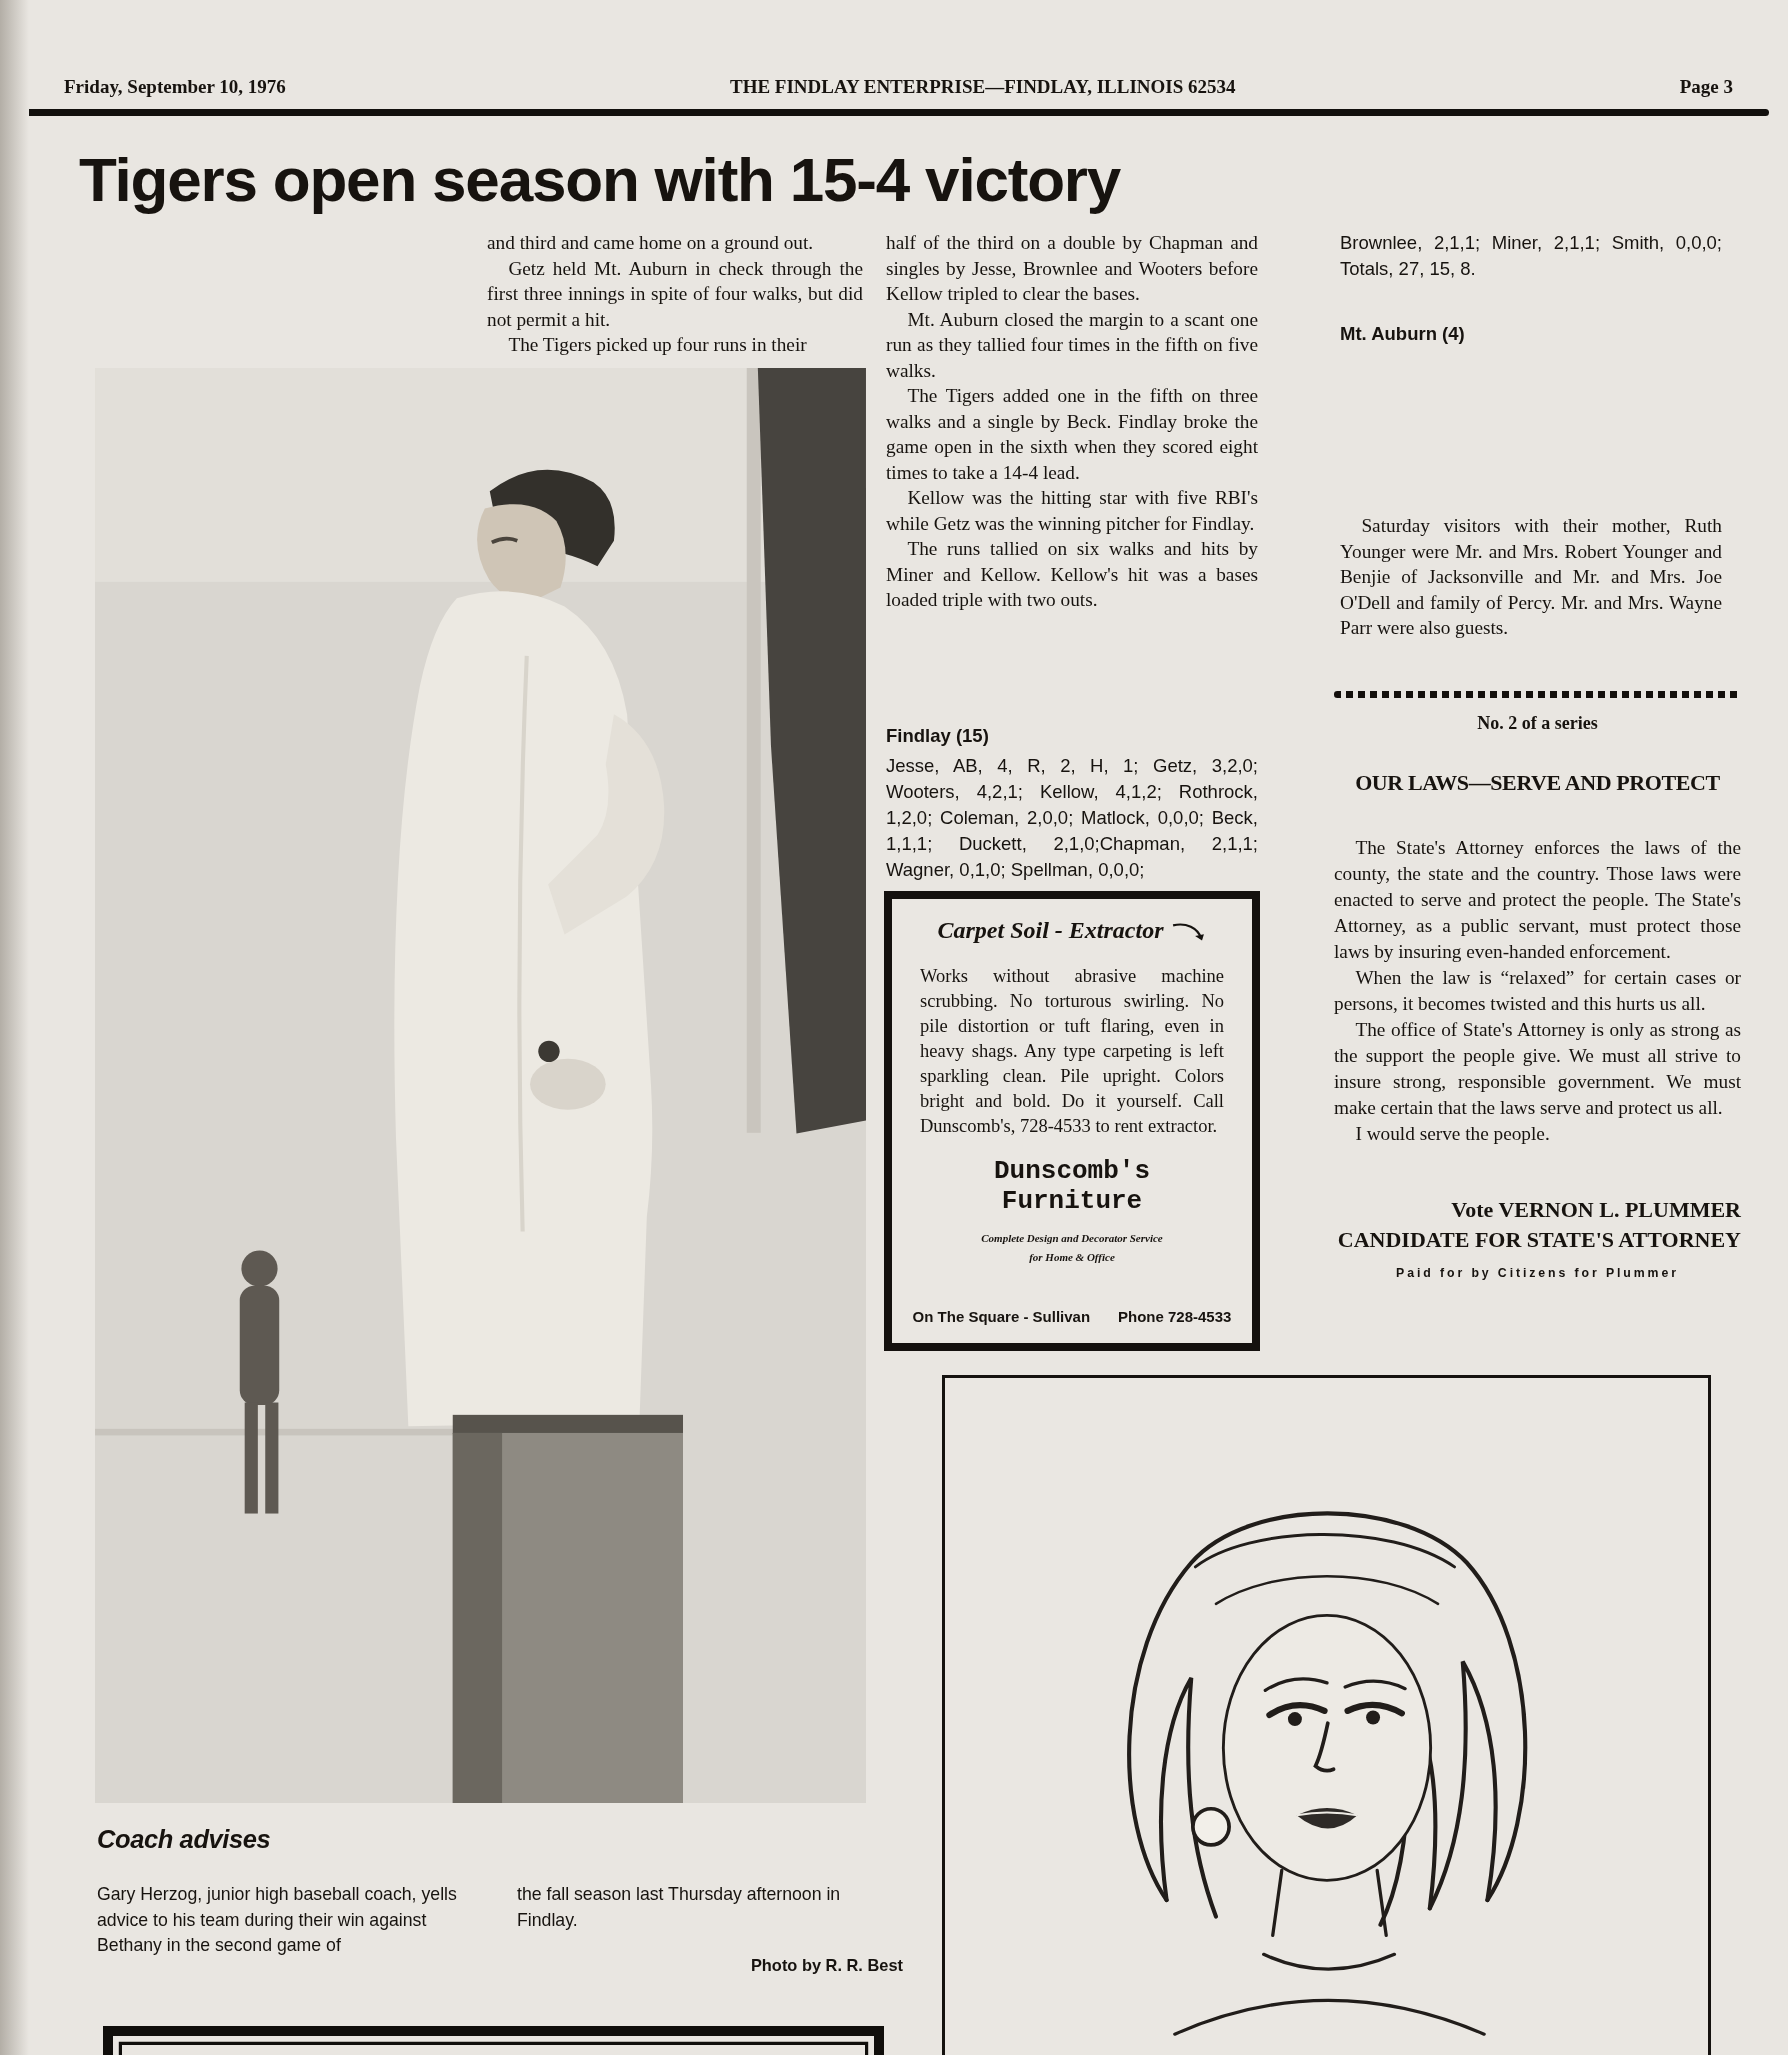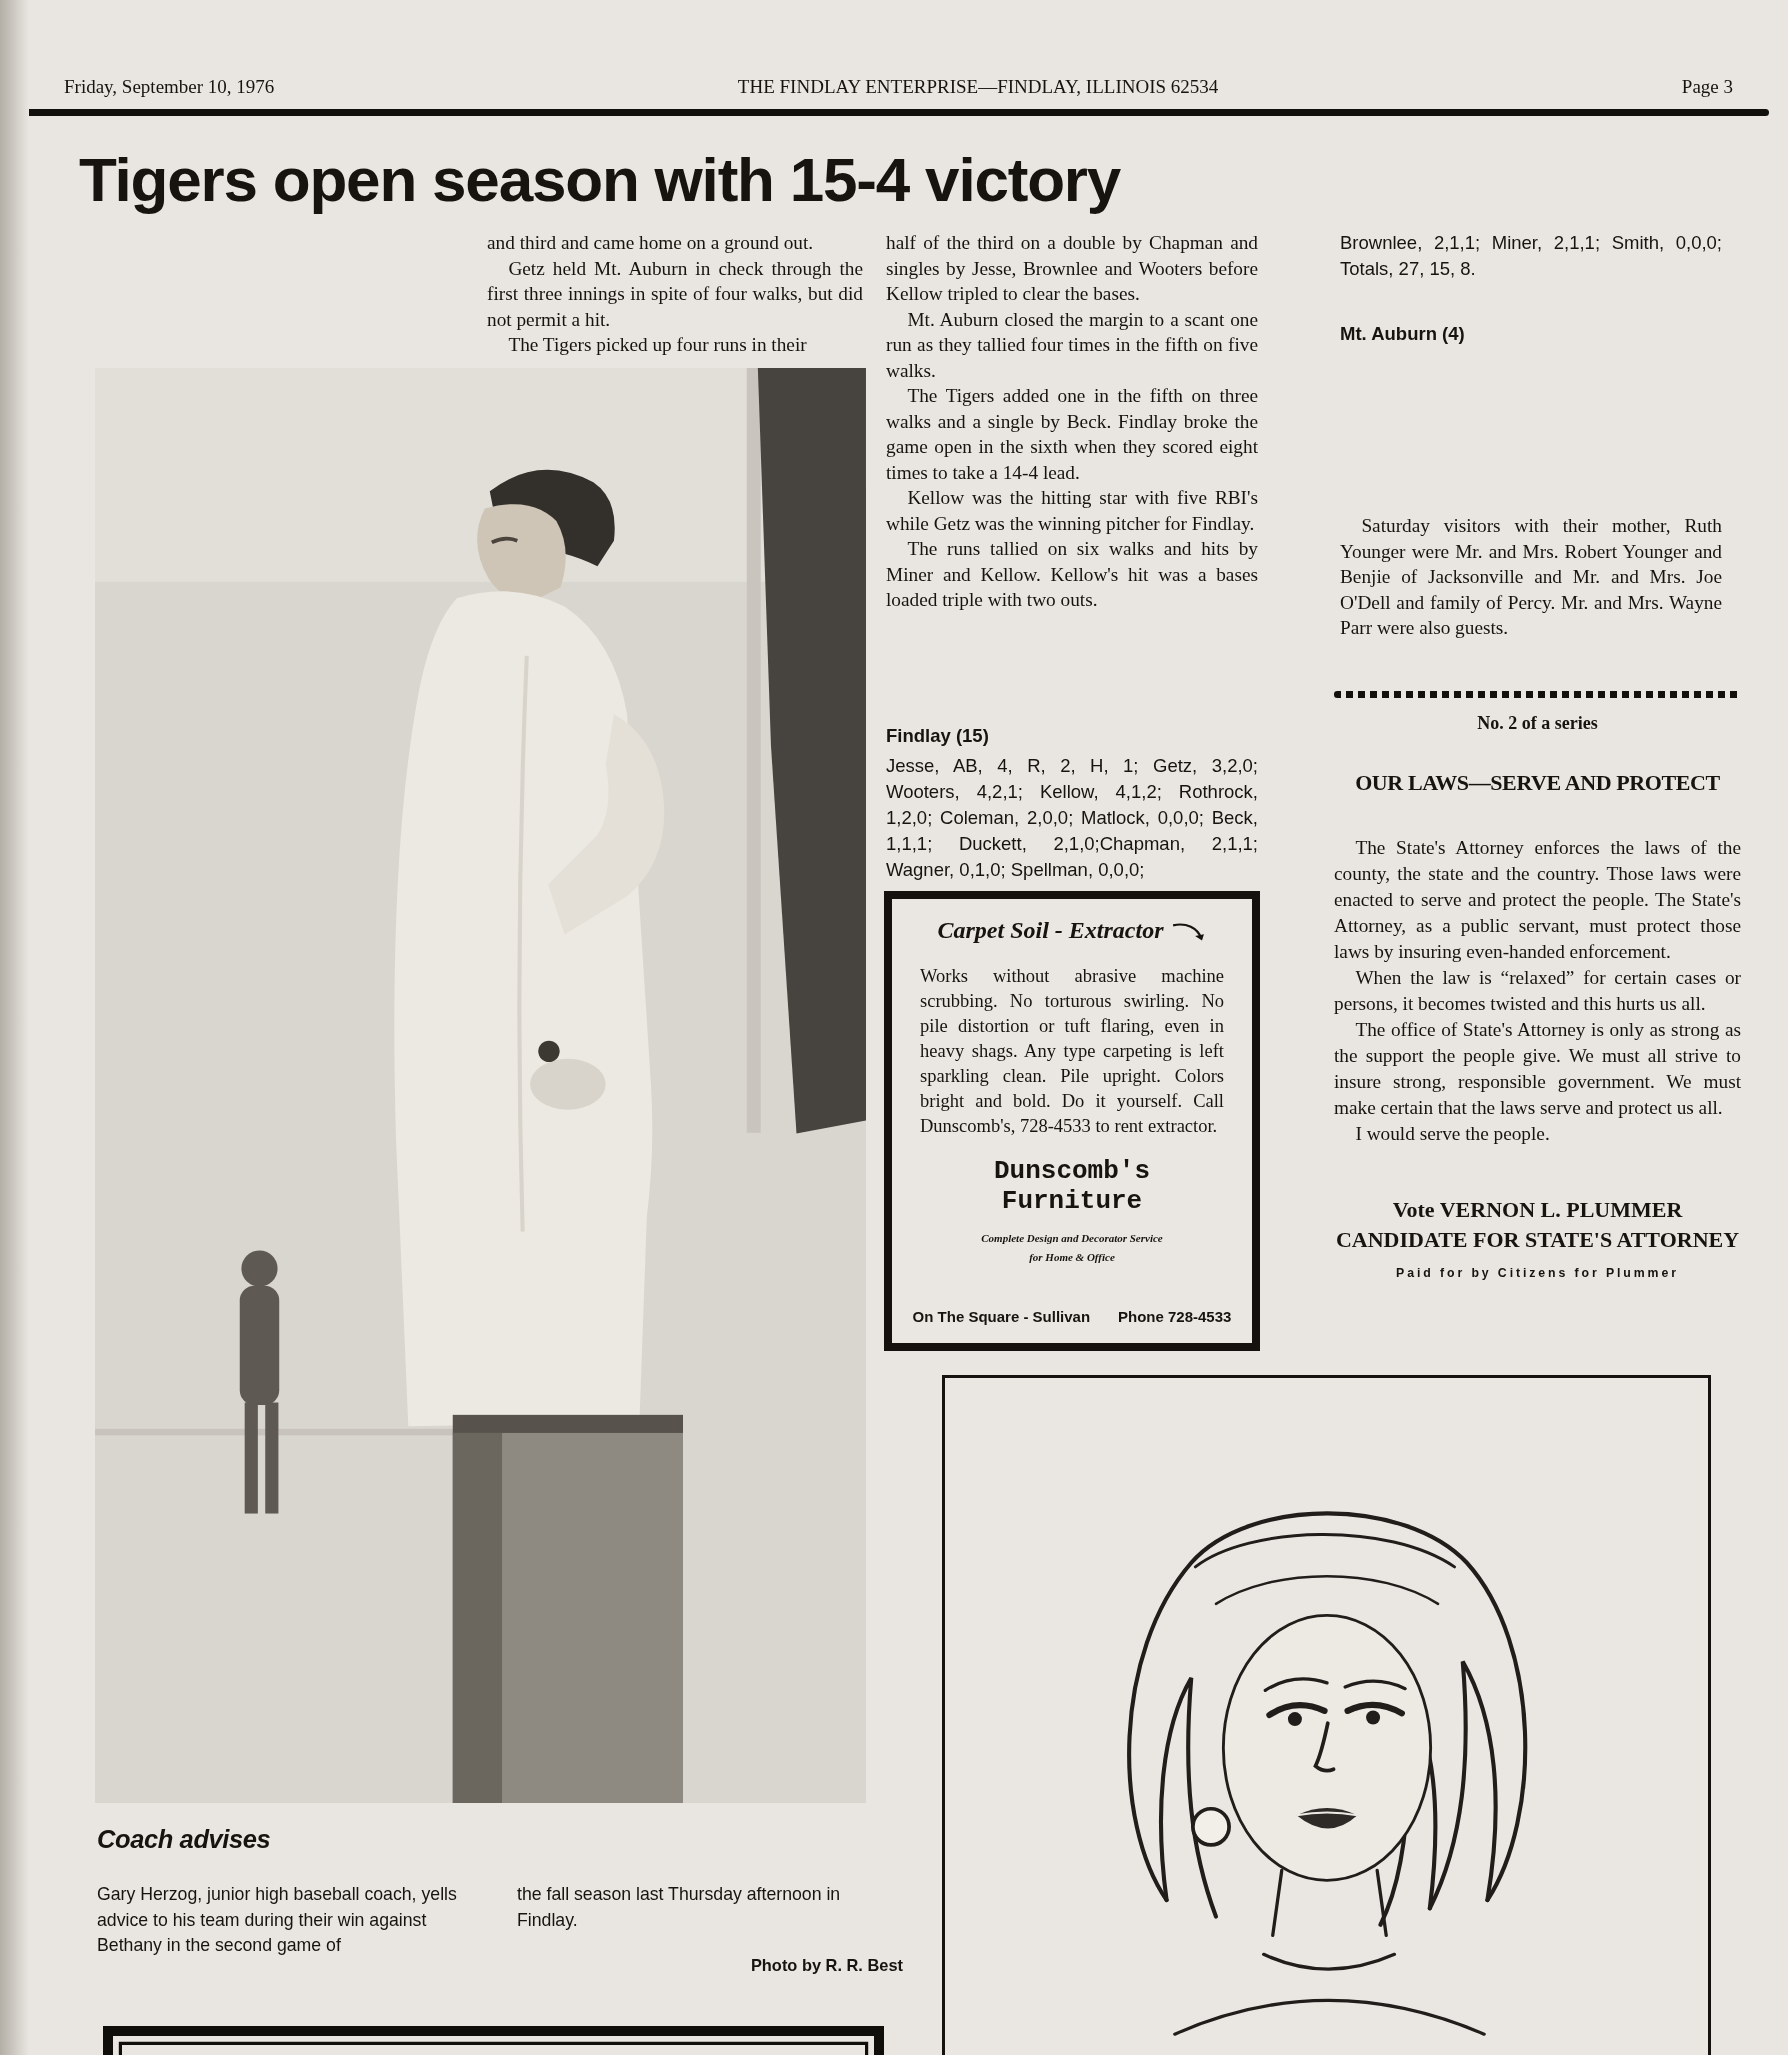--- a/index.html
+++ b/index.html
@@ -1,21 +1,21 @@
 <!DOCTYPE html>
 <html style="font-size:6.6px"><head>
 <meta charset="utf-8">
 <style>
   html,body{margin:0;padding:0;background:#6e6a66;}
   .sheet{position:relative;width:1789px;height:3063px;background:#e9e6e1;
          font-family:"Liberation Serif",serif;color:#17130f;overflow:hidden;}
   .sheet::before{content:"";position:absolute;left:0;top:0;bottom:0;width:29px;
          background:linear-gradient(90deg,#b3aea6,#e9e6e1);z-index:5;}
   .masthead{position:absolute;left:64px;right:56px;top:76px;display:flex;
-         justify-content:space-between;align-items:baseline;font-weight:normal;font-size:19px;}
+         justify-content:space-between;align-items:baseline;font-weight:bold;font-size:19px;}
   .rule-top{position:absolute;left:25.5px;right:20px;top:109px;height:7px;background:#12100d;border-radius:3.7px;}
   .headline{position:absolute;left:79px;top:144px;font-family:"Liberation Sans",sans-serif;
          font-weight:bold;font-size:62px;letter-spacing:-1.2px;white-space:nowrap;}
   .col{position:absolute;top:230px;font-size:19.3px;line-height:25.5px;text-align:justify;}
   .col p{margin:0;text-indent:21.4px;}
   .col p.cont{text-indent:0;}
   .col1{left:95px;width:374px;}
   .col2{left:487px;width:376px;}
   .col3{left:886px;width:372px;}
   .stats{font-family:"Liberation Sans",sans-serif;font-size:18.5px;line-height:26px;text-align:justify;}
@@ -25,21 +25,21 @@
   #col4-stats{position:absolute;left:1340px;top:230px;width:382px;}
   #col4-stats .gap{margin-top:39px;}
   #visitors{position:absolute;left:1340px;top:513px;width:382px;font-size:19.3px;line-height:25.5px;text-align:justify;}
   #visitors p{margin:0;text-indent:21.4px;}
   #laws{position:absolute;left:1334px;top:691px;width:407px;}
   .dotline{height:6.6px;background:repeating-linear-gradient(90deg,#14100c 0 6.6px,transparent 6.6px 12px);border-radius:3.3px;}
   .series{text-align:center;font-weight:bold;font-size:18px;margin-top:15px;}
   .laws-title{text-align:center;font-weight:bold;font-size:22px;margin-top:36px;letter-spacing:-0.4px;}
   .laws-body{margin-top:39px;font-size:19.3px;line-height:26px;text-align:justify;}
   .laws-body p{margin:0;text-indent:21.4px;}
-  .vote{text-align:center;font-weight:bold;font-size:22px;line-height:30px;margin-top:48px;}
+  .vote{text-align:right;font-weight:bold;font-size:22px;line-height:30px;margin-top:48px;}
   .paid{text-align:center;font-family:"Liberation Sans",sans-serif;font-weight:bold;font-size:12.3px;letter-spacing:2.9px;margin-top:11.5px;}
   #carpet{position:absolute;left:884px;top:891px;width:376px;height:460px;border:8.2px solid #14110e;
           background:#eae7e2;box-sizing:border-box;padding:18px 28px;}
   .carpet-title{text-align:center;font-style:italic;font-weight:bold;font-size:24px;white-space:nowrap;}
   .carpet-body{margin-top:20px;font-size:18.5px;line-height:25px;text-align:justify;}
   .carpet-store{text-align:center;font-family:Liberation Mono, monospace;font-weight:bold;font-size:26px;margin-top:17.3px;}
   .carpet-tag{text-align:center;font-style:italic;font-weight:bold;font-size:11px;line-height:19.3px;margin-top:12.3px;}
   .carpet-row{position:absolute;left:20.6px;right:20.6px;bottom:18px;display:flex;justify-content:space-between;
           font-family:Liberation Sans, sans-serif;font-weight:bold;font-size:15px;}
   #coach-photo{position:absolute;left:95px;top:368px;width:771px;height:1435px;}

